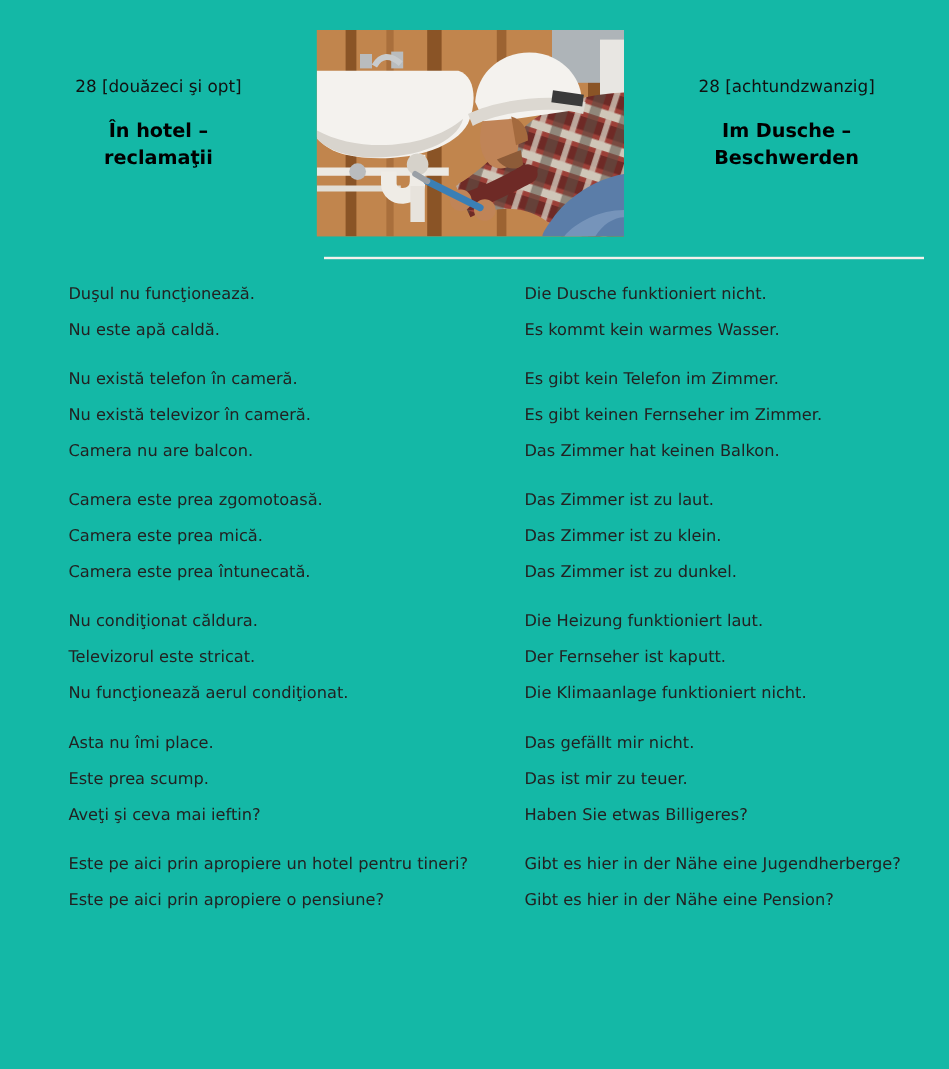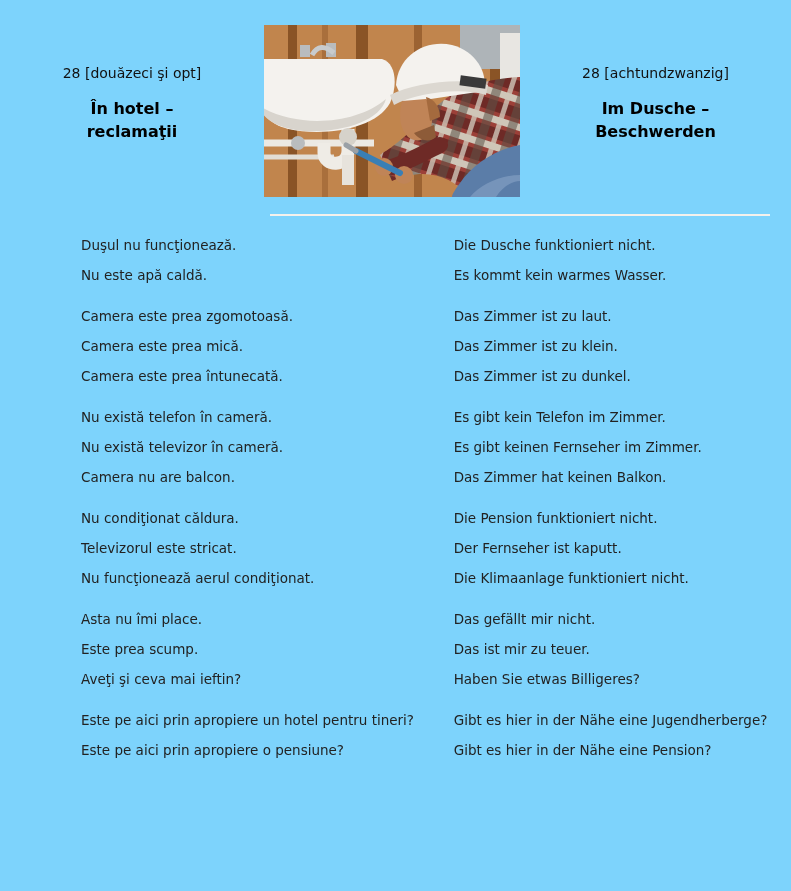--- a/index.html
+++ b/index.html
@@ -3,21 +3,21 @@
 <meta charset="utf-8">
 <style>
   * { margin: 0; padding: 0; box-sizing: border-box; }
   html, body { background: #ffffff; }
   body {
     width: 791px; height: 891px;
     font-family: "DejaVu Sans", "Liberation Sans", sans-serif;
     color: #222222;
     overflow: hidden;
   }
-  .page { position: relative; width: 791px; height: 891px; background: #7dd3fc; }
+  .page { position: relative; width: 791px; height: 891px; background: #14b8a6; }
 
   
   .lesson-header { display: flex; align-items: flex-start; padding-top: 25px; }
   .head-col { padding-top: 40px; text-align: center; }
   .head-col.left  { width: 264px; }
   .head-col.right { flex: 1; }
   .lesson-num { font-size: 14px; line-height: 16px; color: #111; }
   .lesson-title {
     margin-top: 16px;
     font-size: 16px; font-weight: bold; line-height: 23px; color: #000;
@@ -27,21 +27,21 @@
     overflow: hidden; background: #c1854d;
   }
   .photo svg { display: block; width: 256px; height: 172px; }
   .photo-shadow {
     position: absolute; left: 270px; top: 214px;
     width: 500px; height: 2px; background: #f4f1ec;
   }
 
   
   .phrases { margin-top: 38px; }
-  .phrase-group { margin-bottom: 21px; margin-left: 24px; }
+  .phrase-group { margin-bottom: 21px; }
   .phrase-row {
     display: flex; align-items: flex-start;
     padding-left: 57px;
     margin-bottom: 10px;
     font-size: 13.5px; line-height: 20px;
   }
   .cell-source { width: 380px; padding-right: 4px; }
   .cell-target { width: 344px; }
 </style>
 </head>
@@ -138,54 +138,54 @@
   </div>
 
   <div class="phrase-row">
     <div class="cell-source">Nu este apă caldă.</div>
     <div class="cell-target">Es kommt kein warmes Wasser.</div>
   </div>
 
 </div>
       <div class="phrase-group">
   <div class="phrase-row">
+    <div class="cell-source">Nu există telefon în cameră.</div>
+    <div class="cell-target">Es gibt kein Telefon im Zimmer.</div>
+  </div>
+
+  <div class="phrase-row">
+    <div class="cell-source">Nu există televizor în cameră.</div>
+    <div class="cell-target">Es gibt keinen Fernseher im Zimmer.</div>
+  </div>
+
+  <div class="phrase-row">
+    <div class="cell-source">Camera nu are balcon.</div>
+    <div class="cell-target">Das Zimmer hat keinen Balkon.</div>
+  </div>
+</div>
+      <div class="phrase-group">
+  <div class="phrase-row">
     <div class="cell-source">Camera este prea zgomotoasă.</div>
     <div class="cell-target">Das Zimmer ist zu laut.</div>
   </div>
 
   <div class="phrase-row">
     <div class="cell-source">Camera este prea mică.</div>
     <div class="cell-target">Das Zimmer ist zu klein.</div>
   </div>
 
   <div class="phrase-row">
     <div class="cell-source">Camera este prea întunecată.</div>
     <div class="cell-target">Das Zimmer ist zu dunkel.</div>
   </div>
 </div>
       <div class="phrase-group">
   <div class="phrase-row">
-    <div class="cell-source">Nu există telefon în cameră.</div>
-    <div class="cell-target">Es gibt kein Telefon im Zimmer.</div>
-  </div>
-
-  <div class="phrase-row">
-    <div class="cell-source">Nu există televizor în cameră.</div>
-    <div class="cell-target">Es gibt keinen Fernseher im Zimmer.</div>
-  </div>
-
-  <div class="phrase-row">
-    <div class="cell-source">Camera nu are balcon.</div>
-    <div class="cell-target">Das Zimmer hat keinen Balkon.</div>
-  </div>
-</div>
-      <div class="phrase-group">
-  <div class="phrase-row">
     <div class="cell-source">Nu condiţionat căldura.</div>
-    <div class="cell-target">Die Pension funktioniert nicht.</div>
+    <div class="cell-target">Die Heizung funktioniert laut.</div>
   </div>
 
   <div class="phrase-row">
     <div class="cell-source">Televizorul este stricat.</div>
     <div class="cell-target">Der Fernseher ist kaputt.</div>
   </div>
 
   <div class="phrase-row">
     <div class="cell-source">Nu funcţionează aerul condiţionat.</div>
     <div class="cell-target">Die Klimaanlage funktioniert nicht.</div>

